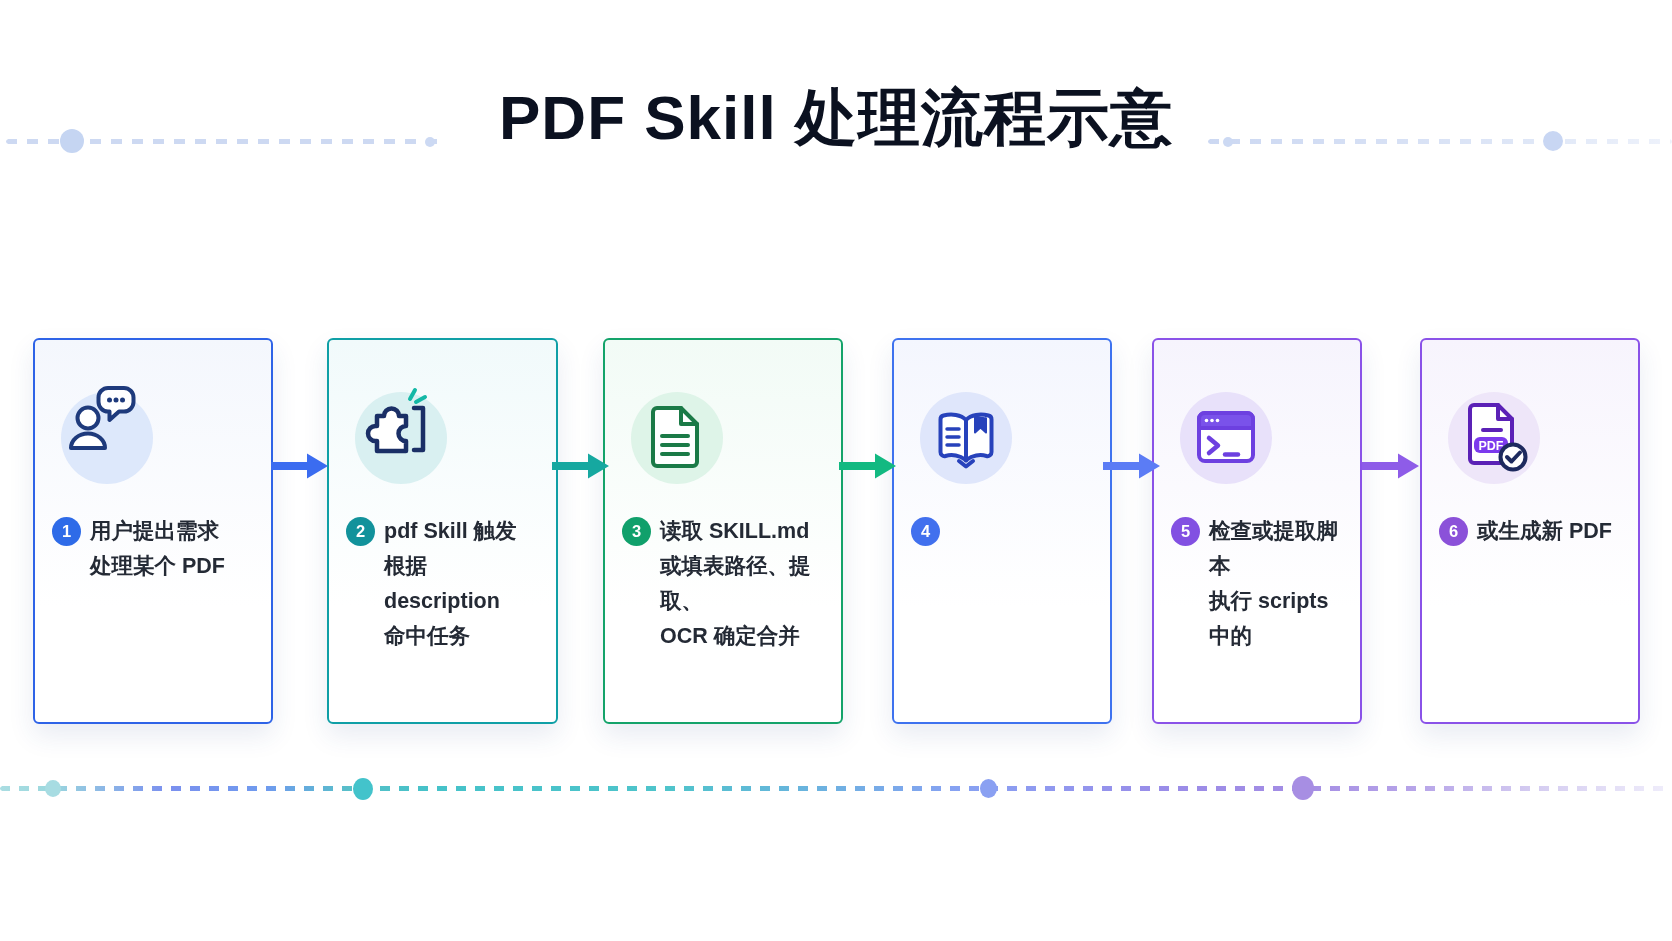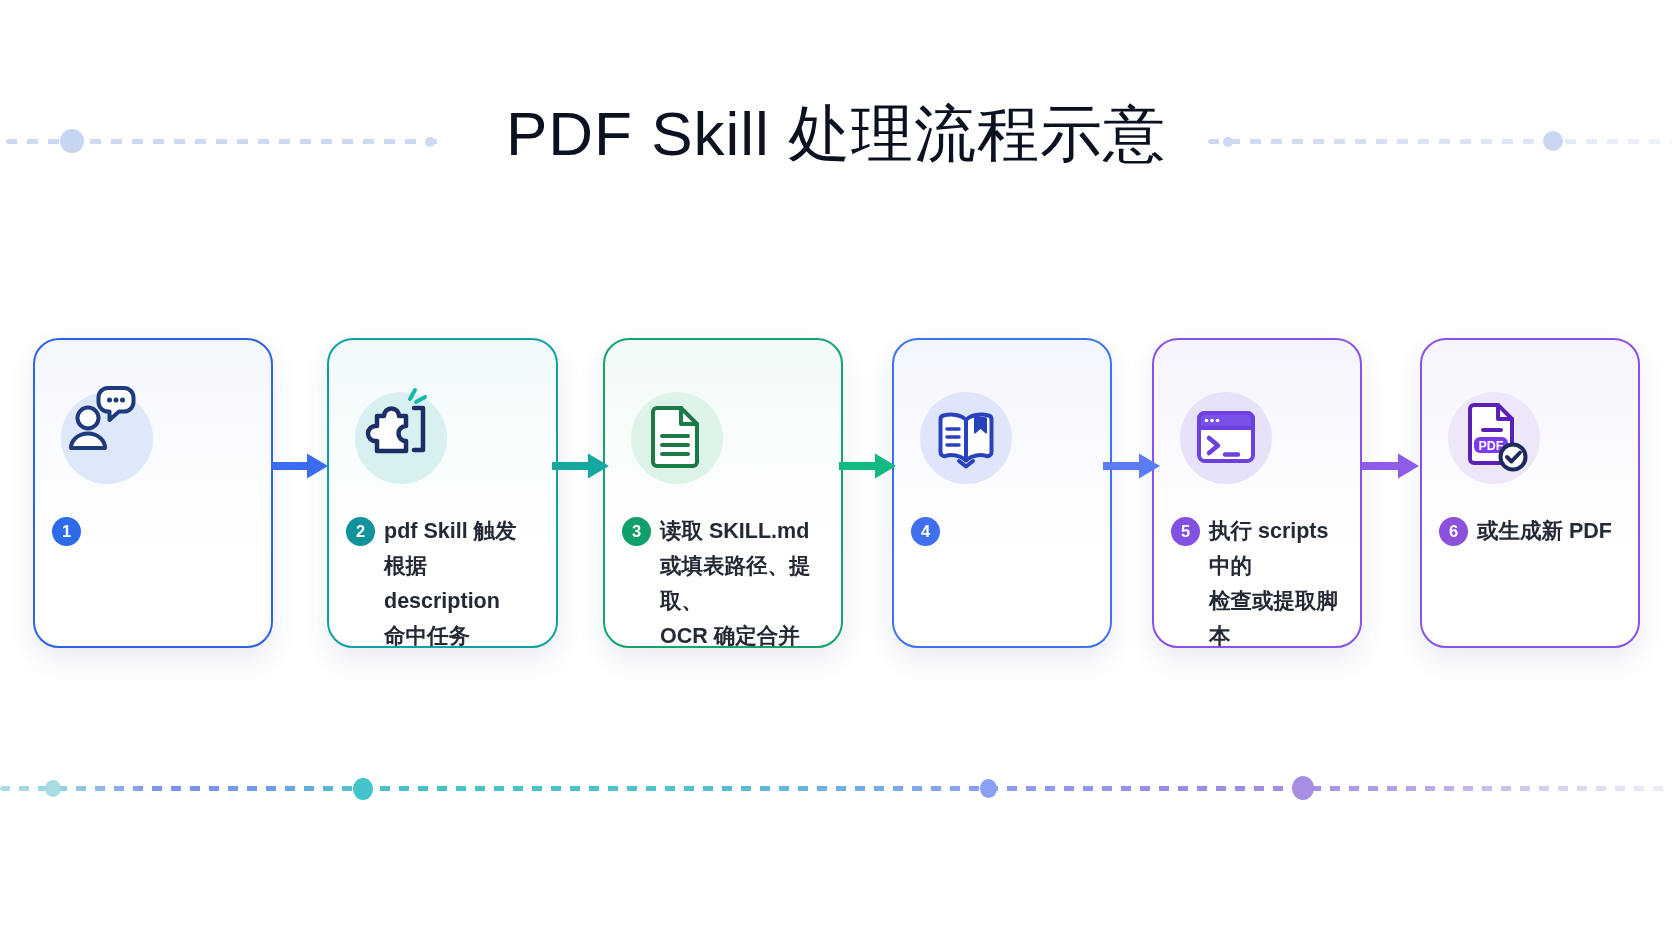--- a/index.html
+++ b/index.html
@@ -2,22 +2,22 @@
 <html><head>
 <meta charset="utf-8">
 <style>
   html,body{margin:0;padding:0;background:#ffffff;}
   body{
     position:relative;width:1672px;height:941px;overflow:hidden;
     font-family:"Liberation Sans","DejaVu Sans",sans-serif;
   }
   
   .page-title{
-    position:absolute;top:92px;left:0;width:100%;margin:0;
-    text-align:center;font-size:62px;font-weight:400;letter-spacing:1px;
+    position:absolute;top:76px;left:0;width:100%;margin:0;
+    text-align:center;font-size:62px;font-weight:700;letter-spacing:1px;
     color:#0b1120;
   }
   
   .dash{position:absolute;height:5px;border-radius:3px;}
   .dash-top-left{
     left:6px;top:139px;width:436px;background:#cdd9f2;
     -webkit-mask:repeating-linear-gradient(90deg,#000 0 11px,transparent 11px 21px);
     mask:repeating-linear-gradient(90deg,#000 0 11px,transparent 11px 21px);
   }
   .dash-top-right{
@@ -40,21 +40,21 @@
   .dot-tl2{left:425px;top:137px;width:10px;height:10px;background:#ccd9f3;}
   .dot-tr1{left:1223px;top:137px;width:10px;height:10px;background:#ccd9f3;}
   .dot-tr2{left:1543px;top:131px;width:20px;height:20px;background:#c8d6f3;}
   .dot-b1{left:45px;top:780px;width:16px;height:17px;background:#a7dce2;}
   .dot-b2{left:353px;top:778px;width:20px;height:22px;background:#43c3cb;}
   .dot-b3{left:980px;top:779px;width:17px;height:19px;background:#8aa0f2;}
   .dot-b4{left:1292px;top:776px;width:22px;height:24px;background:#a78ee3;}
   
   .cards{position:absolute;left:33px;top:338px;display:flex;height:310px;}
   .card{
-    flex:none;height:310px;border-radius:26px;border:2.5px solid;
+    flex:none;height:386px;border-radius:6px;border:2.5px solid;
     box-sizing:border-box;position:relative;z-index:1;
     box-shadow:0 12px 26px rgba(40,70,140,.10);
   }
   .c1{width:240px;border-color:#2e63e7;background:linear-gradient(180deg,#f4f7fd,#ffffff 70%);}
   .c2{width:231px;border-color:#0f9fa6;background:linear-gradient(180deg,#f1fafb,#ffffff 70%);}
   .c3{width:240px;border-color:#14a36a;background:linear-gradient(180deg,#f2fbf6,#ffffff 70%);}
   .c4{width:220px;border-color:#3e72ef;background:linear-gradient(180deg,#f4f6fe,#ffffff 70%);}
   .c5{width:210px;border-color:#8a52e8;background:linear-gradient(180deg,#f6f4fd,#ffffff 70%);}
   .c6{width:220px;border-color:#8a52e8;background:linear-gradient(180deg,#f7f4fd,#ffffff 70%);}
   .icon-circle{
@@ -124,20 +124,25 @@
         </g>
         <g fill="#1e3a7c">
           <circle cx="48.5" cy="24" r="2.5"></circle>
             <circle cx="55" cy="24" r="2.5"></circle>
             <circle cx="61.5" cy="24" r="2.5"></circle>
         </g>
       </svg>
     </div>
     <div class="step-row">
       <span class="badge">1</span>
+      <div class="lines">
+        <div class="line">用户提出需求</div>
+        <div class="line">处理某个 PDF</div>
+
+      </div>
     </div>
   </article>
 
   <div class="gap g1">
     <svg viewBox="0 0 58 32">
         <path class="a1" d="M0 12 H36 V3.5 L57 16 L36 28.5 V20 H0 Z"></path>
       </svg>
   </div>
 
   <article class="card c2">
@@ -236,22 +241,22 @@
         </g>
         <g fill="none" stroke="#6d40e0" stroke-width="4.5" stroke-linecap="round" stroke-linejoin="round">
           <path d="M16 31 l9 7.5 -9 7.5"></path>
           <path d="M32 47.5 h13"></path>
         </g>
       </svg>
     </div>
     <div class="step-row">
       <span class="badge">5</span>
       <div class="lines">
+        <div class="line">检查或提取脚本</div>
         <div class="line">执行 scripts 中的</div>
-        <div class="line">检查或提取脚本</div>
 
       </div>
     </div>
   </article>
 
   <div class="gap g5">
     <svg viewBox="0 0 58 32">
         <path class="a5" d="M0 12 H36 V3.5 L57 16 L36 28.5 V20 H0 Z"></path>
       </svg>
   </div>

